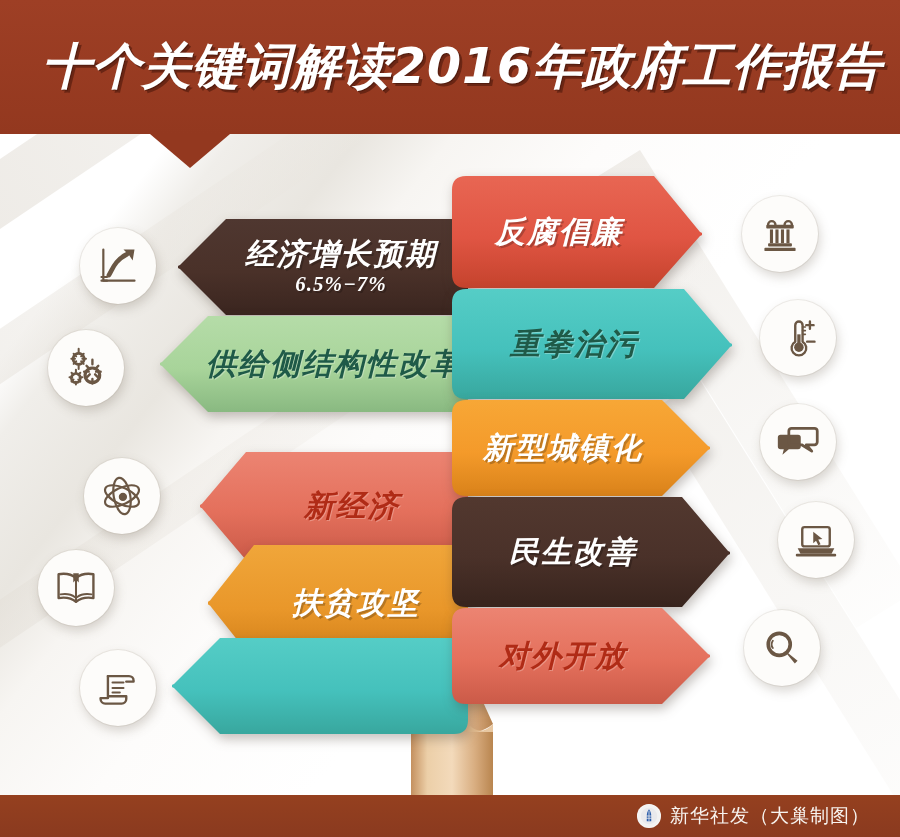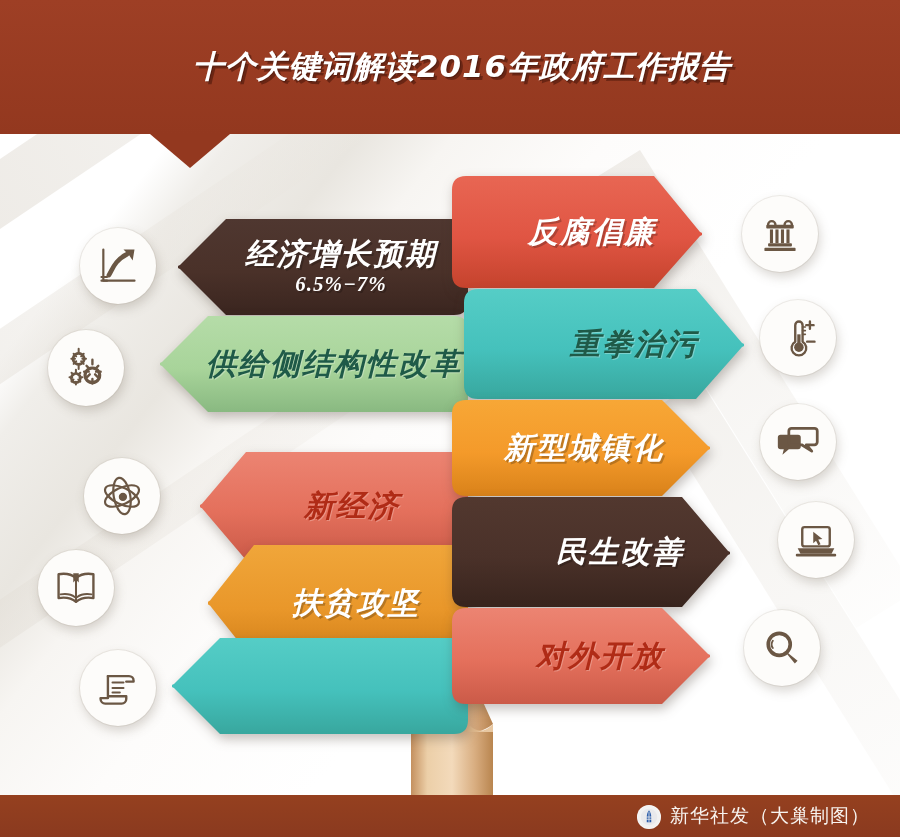--- a/index.html
+++ b/index.html
@@ -33,21 +33,21 @@
   #header {
     position:absolute; left:0; top:0; width:900px; height:134px;
     background:#9a3c22;
     background:linear-gradient(180deg,#9e3f25 0%, #93381f 100%);
     z-index:6;
   }
   #header-title {
     position:absolute; left:0; top:0; width:900px; height:134px;
     display:flex; align-items:center; justify-content:center;
     color:#ffffff;
-    font-size:31px; font-weight:bold; letter-spacing:1px;
+    font-size:49px; font-weight:bold; letter-spacing:1px;
     font-family:"DejaVu Sans","Liberation Sans",sans-serif;
     font-style:italic;
     text-shadow:3px 3px 0 rgba(70,20,10,.55), 1px 1px 0 rgba(0,0,0,.35);
     white-space:nowrap;
     padding-left:24px;
   }
   #header-notch {
     position:absolute; left:150px; top:134px; width:0; height:0;
     border-left:40px solid transparent;
     border-right:40px solid transparent;
@@ -57,21 +57,21 @@
 
   
   #footer {
     position:absolute; left:0; top:795px; width:900px; height:42px;
     background:#8e3a20;
     background:linear-gradient(180deg,#95401f 0%, #8a3a1f 100%);
     z-index:7;
     display:flex; align-items:center; justify-content:flex-end;
     padding-right:30px;
   }
-  #credit { display:flex; align-items:flex-end; gap:9px; }
+  #credit { display:flex; align-items:center; gap:9px; }
   #xinhua-logo {
     width:24px; height:24px; border-radius:50%;
     background:#f2f2f2;
     display:flex; align-items:center; justify-content:center;
     box-shadow:0 0 0 1px rgba(255,255,255,.35) inset;
   }
   #credit-text {
     color:#f7f3ef; font-size:19px; letter-spacing:1px;
     font-family:"DejaVu Sans","Liberation Sans",sans-serif;
   }
@@ -88,21 +88,21 @@
   .banner .label {
     position:relative; z-index:3;
     width:100%; text-align:center;
     font-size:30px; font-weight:bold; font-style:italic;
     letter-spacing:2px;
     font-family:"DejaVu Sans","Liberation Sans",sans-serif;
     white-space:nowrap; line-height:1.16;
   }
   .banner .label .sub { display:block; font-size:21px; letter-spacing:1px; }
   .banner.left  .label { padding-left:46px; padding-right:10px;font-family:Liberation Serif, serif; }
-  .banner.right .label { padding-right:46px; padding-left:10px;text-align:right; }
+  .banner.right .label { padding-right:46px; padding-left:10px; }
 
   .shape { position:absolute; inset:0; z-index:1; }
   .shape svg { display:block; width:100%; height:100%; }
 
   .txt-white { color:#ffffff; text-shadow:2px 2px 0 rgba(0,0,0,.22); }
   .txt-darkgreen { color:#1f5a48; text-shadow:1px 1px 0 rgba(255,255,255,.30); }
   .txt-darkred { color:#b02b16; text-shadow:1px 1px 0 rgba(255,255,255,.25); }
 
   
   .icon-bubble {
@@ -267,21 +267,21 @@
         </linearGradient>
           </defs>
         <path d="M14 0 H202 L248 56 Q253 58 248 60 L202 112 H14 Q0 112 0 98 V14 Q0 0 14 0 Z" fill="url(#rg1)"></path>
       </svg>
     </div>
     <div class="label txt-white">
       <span>反腐倡廉</span>
     </div>
   </div>
 
-  <div class="banner right" style="left:452px; top:289px; width:280px; height:110px;margin-left:12px;">
+  <div class="banner right" style="left:452px; top:289px; width:280px; height:110px;">
     <div class="shape">
       <svg viewBox="0 0 280 110" preserveAspectRatio="none">
         <defs>
             <linearGradient id="rg2" x1="0" y1="0" x2="0" y2="1">
           <stop offset="0%" stop-color="#55cdc6"></stop>
               <stop offset="55%" stop-color="#45c1bc"></stop>
               <stop offset="100%" stop-color="#38a79e"></stop>
         </linearGradient>
           </defs>
         <path d="M14 0 H232 L278 54 Q283 56 278 58 L232 110 H14 Q0 110 0 96 V14 Q0 0 14 0 Z" fill="url(#rg2)"></path>

